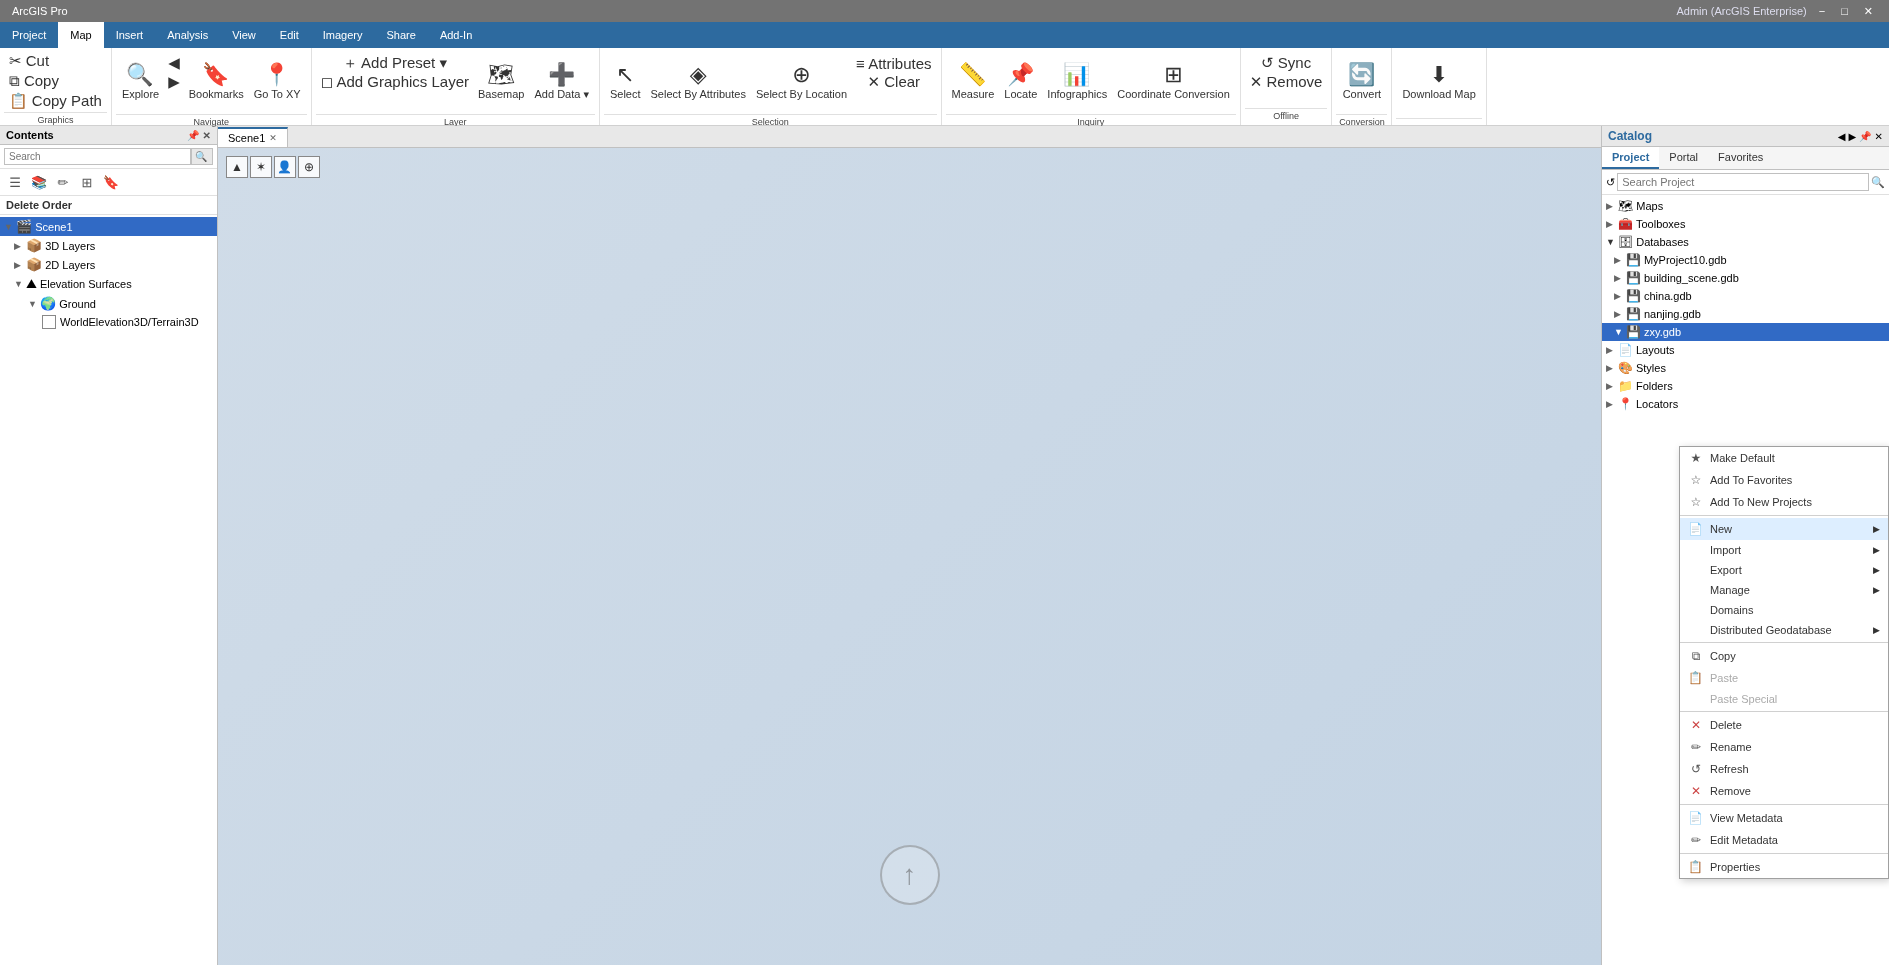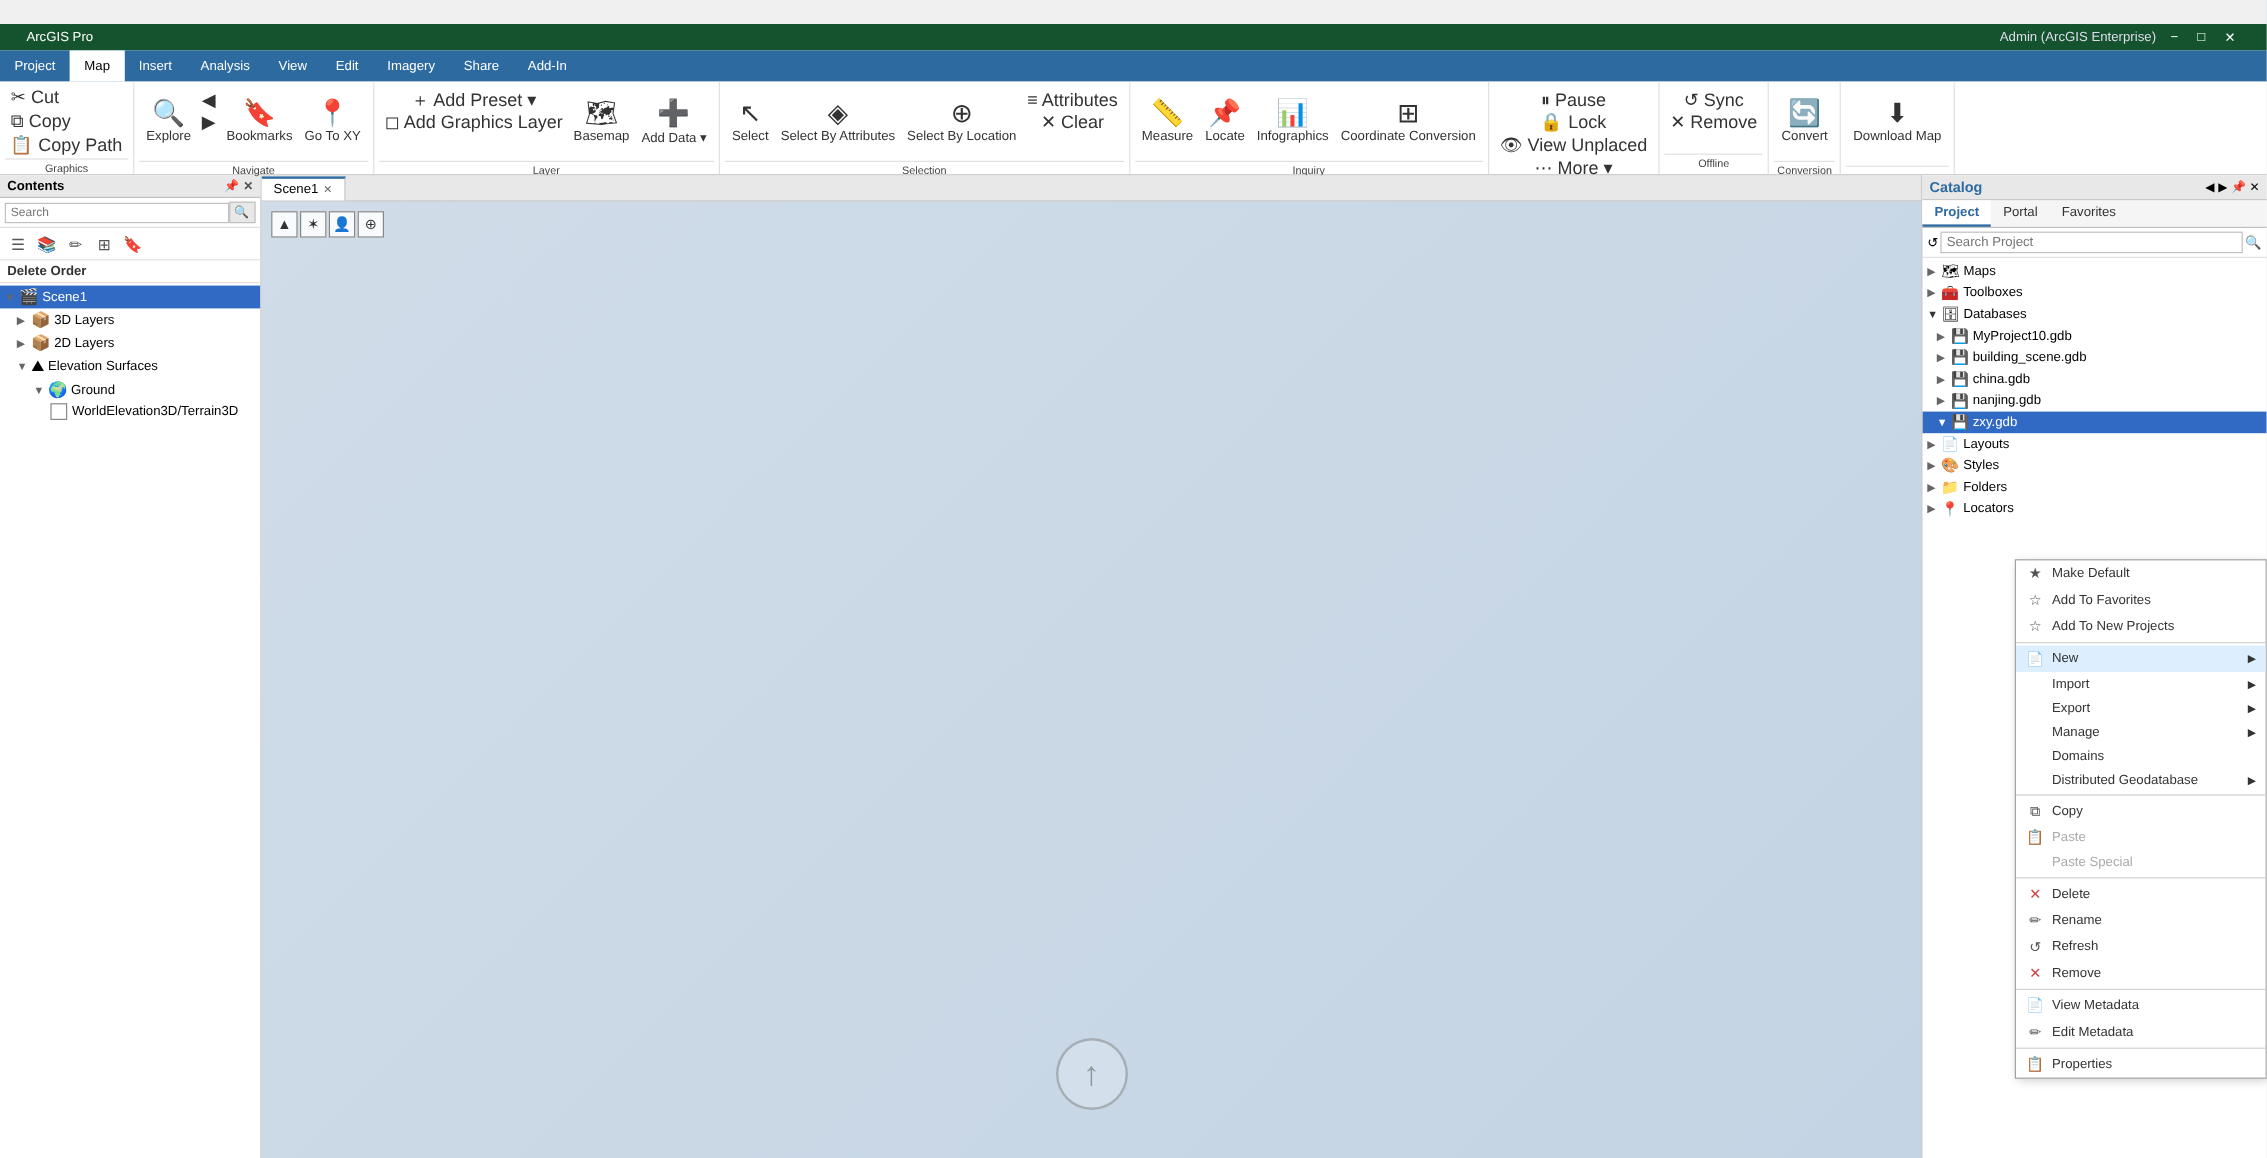--- a/index.html
+++ b/index.html
@@ -1,27 +1,26 @@
 <!DOCTYPE html>
 <html><head>
   <meta charset="utf-8">
   <style>
     * { box-sizing: border-box; margin: 0; padding: 0; font-family: 'Segoe UI', Arial, sans-serif; font-size: 11px; }
     body { background: #f0f0f0; overflow: hidden; width: 1889px; height: 965px; }
 
     
     .title-bar {
-      background: #14532d;
+      background: #737373;
       height: 22px;
       display: flex;
       align-items: center;
-      padding: 0 22px;
+      padding: 0 12px;
       color: white;
       font-size: 11px;
-      margin-top: 20px;
     }
     .title-bar-right { margin-left: auto; display: flex; gap: 8px; align-items: center; font-size: 11px; }
     .ribbon-tabs {
       display: flex;
       background: #2d6a9f;
       height: 26px;
     }
     .ribbon-tab {
       padding: 4px 12px;
       color: white;
@@ -411,31 +410,20 @@
         <span>Infographics</span>
       </div>
       <div class="ribbon-btn">
         <span class="icon">⊞</span>
         <span>Coordinate Conversion</span>
       </div>
     </div>
     <div class="ribbon-group-label">Inquiry</div>
   </div>
 
-  <div class="ribbon-group" style="min-width:140px;">
-    <div class="ribbon-group-items">
-      <div style="display:flex;flex-direction:column;gap:1px;padding-top:2px;">
-        <div class="ribbon-btn-sm">⏸ Pause</div>
-        <div class="ribbon-btn-sm">🔒 Lock</div>
-        <div class="ribbon-btn-sm">👁 View Unplaced</div>
-        <div class="ribbon-btn-sm">⋯ More ▾</div>
-      </div>
-    </div>
-    <div class="ribbon-group-label">Labeling</div>
-  </div>
 
   <div class="ribbon-group" style="min-width:80px;">
     <div class="ribbon-group-items">
       <div style="display:flex;flex-direction:column;gap:1px;padding-top:2px;">
         <div class="ribbon-btn-sm">↺ Sync</div>
         <div class="ribbon-btn-sm">✕ Remove</div>
       </div>
     </div>
     <div class="ribbon-group-label">Offline</div>
   </div>

